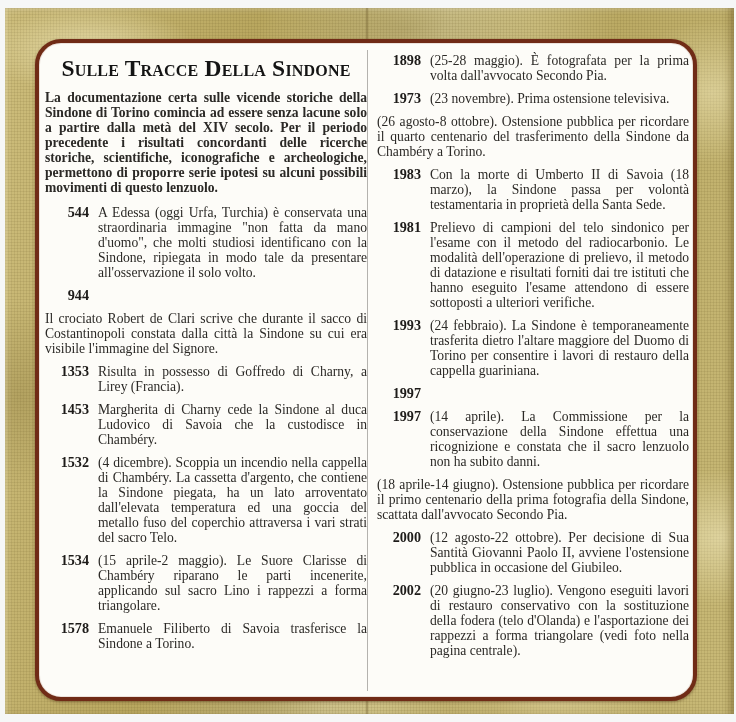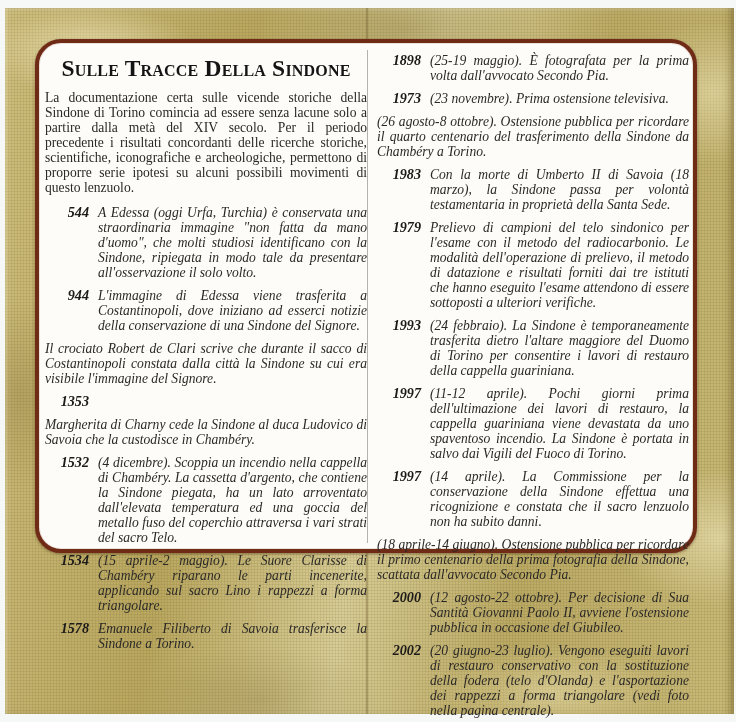--- a/index.html
+++ b/index.html
@@ -24,41 +24,41 @@
       repeating-linear-gradient(90deg, rgba(92,76,26,.10) 0 1px, transparent 1px 3px),
       linear-gradient(100deg,#cdbd7c 0%,#b9a75f 30%,#d7cc95 52%,#bbaa64 72%,#c9ba78 100%);
     box-shadow: inset -7px 0 8px -4px rgba(92,72,22,.55), inset 2px 2px 6px -2px rgba(255,255,240,.5);
   }
   .gold .fold-seam{
     position:absolute;left:361px;top:0;bottom:0;width:2px;
     background:rgba(110,92,44,.38);
   }
   
   .frame{
-    position:absolute;left:35px;top:39px;width:662px;height:514px;
+    position:absolute;left:35px;top:39px;width:662px;height:662px;
     box-sizing:border-box;border:4px solid #702b16;border-radius:26px;
     background:#fdfcf8;
     box-shadow:0 1px 3px rgba(60,30,10,.45), inset 0 0 0 1px rgba(112,43,22,.12);
   }
   .content{
     position:absolute;inset:0;display:flex;
     padding:7px 4px 6px 6px;box-sizing:border-box;
     color:#2b2926;font-size:13.6px;line-height:15px;
   }
   .col-left{width:322px;box-sizing:border-box;}
   .divider{width:1px;background:#b4b2ae;margin:0 0 0 0;}
   .col-right{flex:1;box-sizing:border-box;padding-left:9px;padding-top:3px;}
   
   .title{
     font-variant:small-caps;font-weight:700;font-size:23.5px;line-height:26px;
     letter-spacing:.2px;color:#141414;text-align:center;margin:5px 0 9px 0;
   }
-  .intro{ text-align:justify;margin:0 0 10px 0; }
+  .intro{ text-align:justify;margin:0 0 10px 0;font-weight:bold; }
   
-  .entry{display:flex;margin-bottom:8px;font-style:italic;}
+  .entry{display:flex;margin-bottom:8px;}
   .entry .year{
     flex:0 0 44px;text-align:right;font-weight:700;font-size:14.2px;
     padding-right:9px;box-sizing:content-box;color:#1d1b19;
   }
   .entry .etext{flex:1;text-align:justify;}
 </style>
 </head>
 <body>
 
 <div class="gold">
@@ -71,32 +71,33 @@
       <h1 class="title">Sulle Tracce Della Sindone</h1>
       <p class="intro">La documentazione certa sulle vicende storiche della Sindone di Torino comincia ad essere senza lacune solo a partire dalla metà del XIV secolo. Per il periodo precedente i risultati concordanti delle ricerche storiche, scientifiche, iconografiche e archeologiche, permettono di proporre serie ipotesi su alcuni possibili movimenti di questo lenzuolo.</p>
       <div>
   <div class="entry">
     <span class="year">544</span>
     <span class="etext">A Edessa (oggi Urfa, Turchia) è conservata una straordinaria immagine "non fatta da mano d'uomo", che molti studiosi identificano con la Sindone, ripiegata in modo tale da presentare all'osservazione il solo volto.</span>
   </div>
 
   <div class="entry">
     <span class="year">944</span>
-    <span class="etext">L'immagine di Edessa viene trasferita a Costantinopoli, dove iniziano ad esserci notizie della conservazione di una Sindone del Signore.</span>
   </div>
 
   <div class="entry">
     <span class="etext">Il crociato Robert de Clari scrive che durante il sacco di Costantinopoli constata dalla città la Sindone su cui era visibile l'immagine del Signore.</span>
   </div>
 
   <div class="entry">
     <span class="year">1353</span>
+    <span class="etext">Risulta in possesso di Goffredo di Charny, a Lirey (Francia).</span>
   </div>
 
   <div class="entry">
+    <span class="year">1453</span>
     <span class="etext">Margherita di Charny cede la Sindone al duca Ludovico di Savoia che la custodisce in Chambéry.</span>
   </div>
 
 
   <div class="entry">
     <span class="year">1532</span>
     <span class="etext">(4 dicembre). Scoppia un incendio nella cappella di Chambéry. La cassetta d'argento, che contiene la Sindone piegata, ha un lato arroventato dall'elevata temperatura ed una goccia del metallo fuso del coperchio attraversa i vari strati del sacro Telo.</span>
   </div>
 
   <div class="entry">
@@ -109,50 +110,49 @@
     <span class="etext">Emanuele Filiberto di Savoia trasferisce la Sindone a Torino.</span>
   </div>
 
 </div>
     </div>
     <div class="divider"></div>
     <div class="col-right">
       <div>
   <div class="entry">
     <span class="year">1898</span>
-    <span class="etext">(25-19 maggio). È fotografata per la prima volta dall'avvocato Secondo Pia.</span>
+    <span class="etext">(25-28 maggio). È fotografata per la prima volta dall'avvocato Secondo Pia.</span>
   </div>
 
   <div class="entry">
     <span class="year">1973</span>
     <span class="etext">(23 novembre). Prima ostensione televisiva.</span>
   </div>
 
   <div class="entry">
     <span class="etext">(26 agosto-8 ottobre). Ostensione pubblica per ricordare il quarto centenario del trasferimento della Sindone da Chambéry a Torino.</span>
   </div>
 
   <div class="entry">
     <span class="year">1983</span>
     <span class="etext">Con la morte di Umberto II di Savoia (18 marzo), la Sindone passa per volontà testamentaria in proprietà della Santa Sede.</span>
   </div>
 
   <div class="entry">
-    <span class="year">1979</span>
+    <span class="year">1981</span>
     <span class="etext">Prelievo di campioni del telo sindonico per l'esame con il metodo del radiocarbonio. Le modalità dell'operazione di prelievo, il metodo di datazione e risultati forniti dai tre istituti che hanno eseguito l'esame attendono di essere sottoposti a ulteriori verifiche.</span>
   </div>
 
   <div class="entry">
     <span class="year">1993</span>
     <span class="etext">(24 febbraio). La Sindone è temporaneamente trasferita dietro l'altare maggiore del Duomo di Torino per consentire i lavori di restauro della cappella guariniana.</span>
   </div>
 
   <div class="entry">
     <span class="year">1997</span>
-    <span class="etext">(11-12 aprile). Pochi giorni prima dell'ultimazione dei lavori di restauro, la cappella guariniana viene devastata da uno spaventoso incendio. La Sindone è portata in salvo dai Vigili del Fuoco di Torino.</span>
   </div>
 
   <div class="entry">
     <span class="year">1997</span>
     <span class="etext">(14 aprile). La Commissione per la conservazione della Sindone effettua una ricognizione e constata che il sacro lenzuolo non ha subito danni.</span>
   </div>
 
   <div class="entry">
     <span class="etext">(18 aprile-14 giugno). Ostensione pubblica per ricordare il primo centenario della prima fotografia della Sindone, scattata dall'avvocato Secondo Pia.</span>
   </div>

